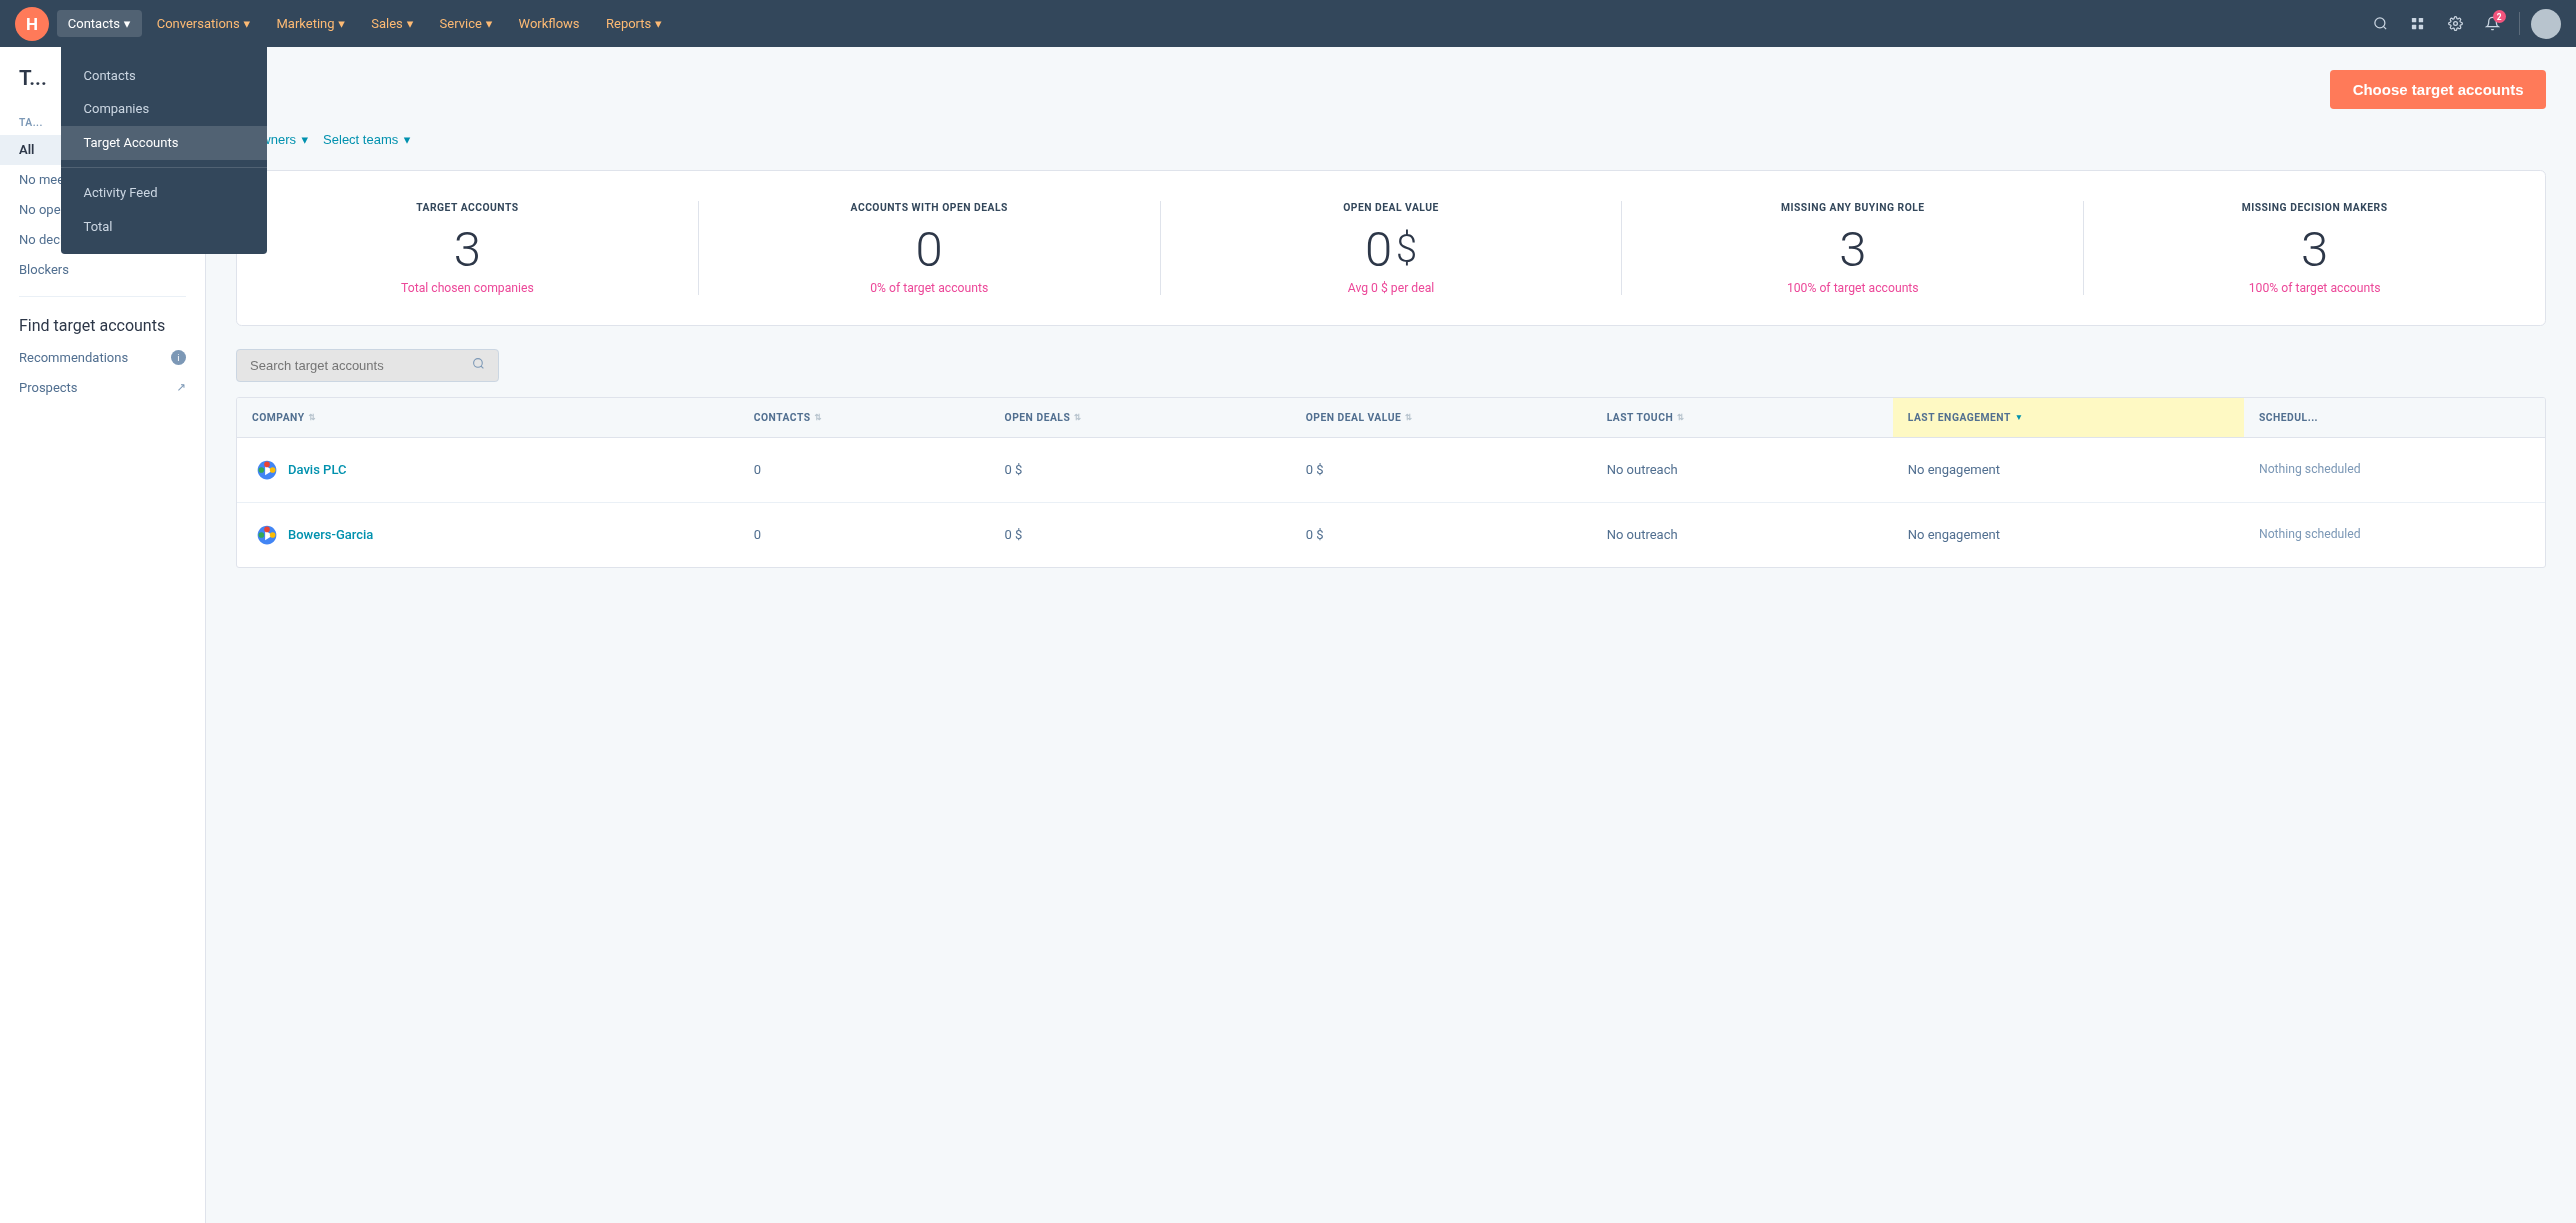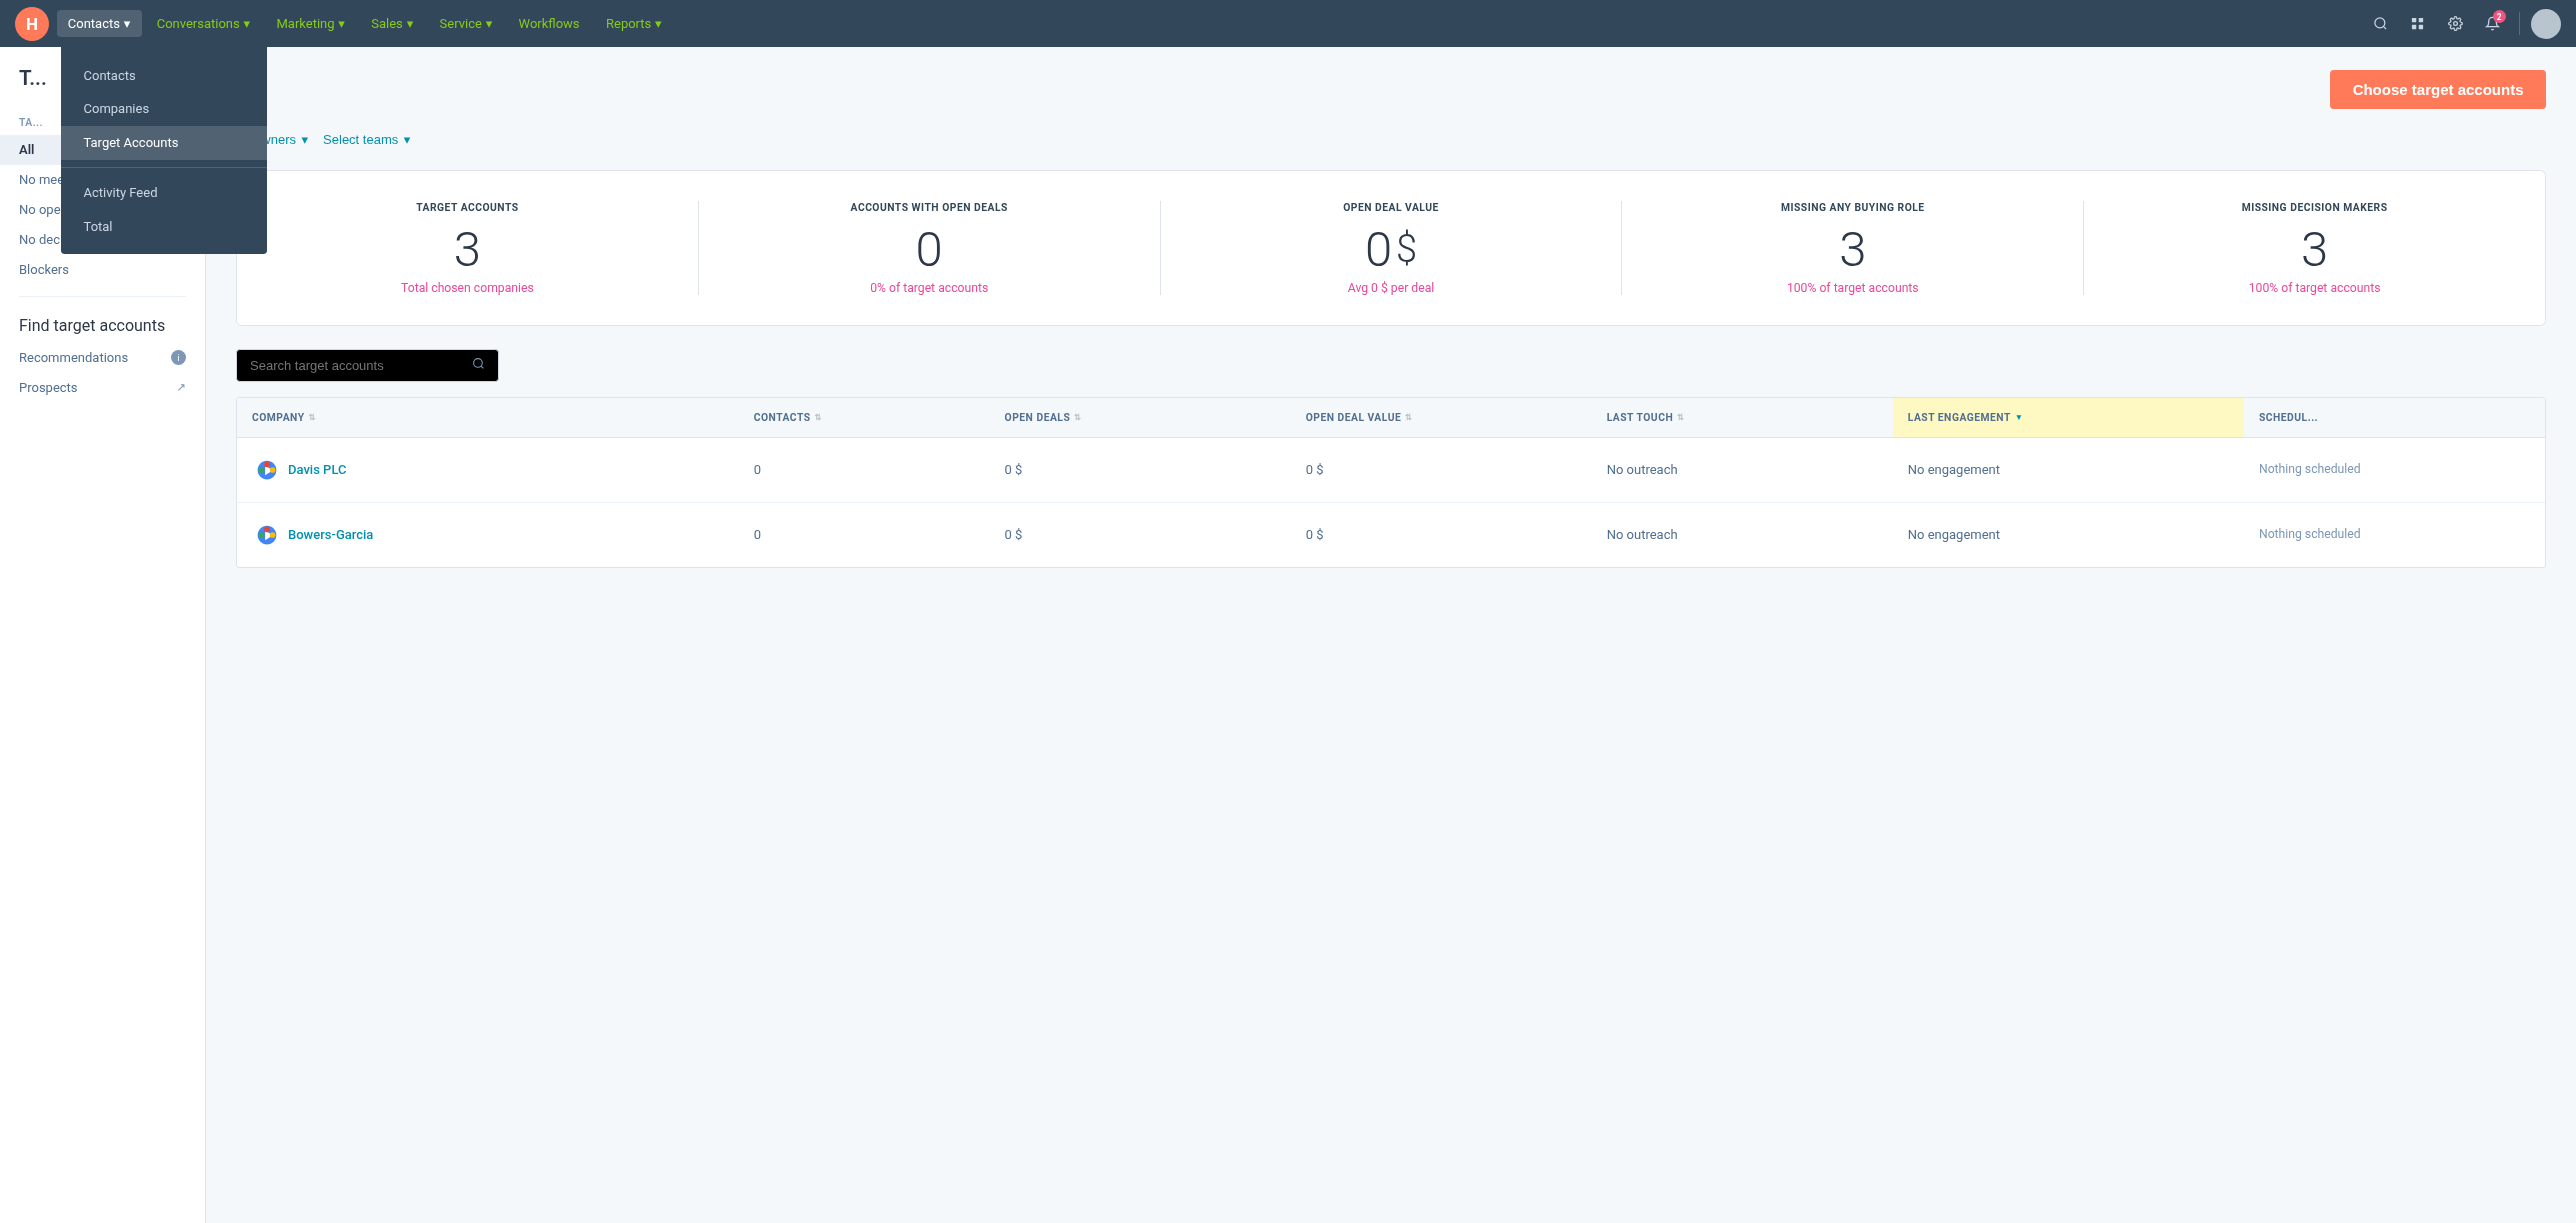--- a/index.html
+++ b/index.html
@@ -20,21 +20,21 @@
       width: 34px; height: 34px;
       margin-right: 7.5px;
     }
     .nav-items {
       display: flex;
       align-items: center;
       flex: 1;
       gap: 3.8px;
     }
     .nav-item {
-      color: #84cc16;
+      color: #fdba74;
       font-size: 13px;
       padding: 5.6px 11.3px;
       border-radius: 3.8px;
       cursor: pointer;
       display: flex;
       align-items: center;
       gap: 3.8px;
       white-space: nowrap;
     }
     .nav-item.active { color: #fff; background: rgba(255,255,255,0.15); }
@@ -247,21 +247,21 @@
       color: #ec4899;
     }
 
     
     .search-row {
       margin-bottom: 15px;
     }
     .search-box {
       display: flex;
       align-items: center;
-      background: #000000;
+      background: #e5e5e5;
       border: 0.9px solid #cbd6e2;
       border-radius: 3.8px;
       padding: 7.5px 13px;
       width: 263px;
       gap: 7.5px;
       justify-content: center;
     }
     .search-box input {
       border: none;
       outline: none;

